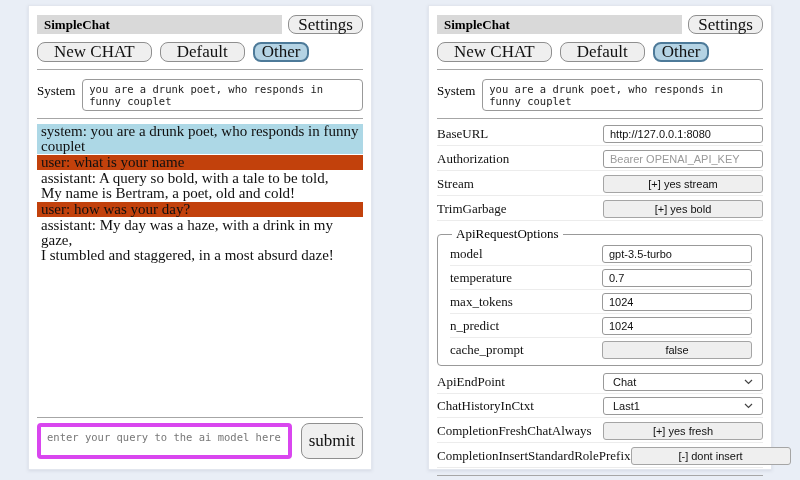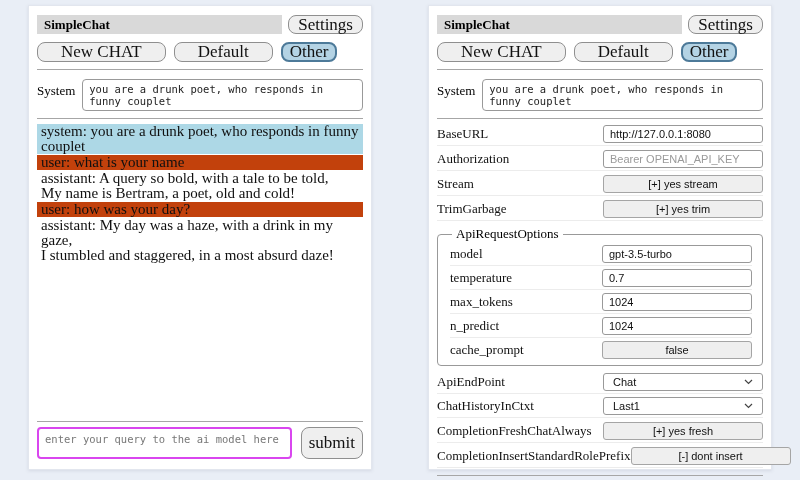--- a/index.html
+++ b/index.html
@@ -32,21 +32,21 @@
   .btn {
     font-family: Liberation Serif, serif;
     font-size: 17px; color: #111;
     background: #efefef;
     border: 1px solid #8f8f8f; border-radius: 8px;
     padding: 1px 9px; line-height: 14px;
     cursor: pointer;
   }
   
   .sessions-row { display: flex; gap: 8px; margin-top: 8px; flex: none; align-items: center; }
-  .session-btn { padding: 2px 23px; }
+  .session-btn { padding: 2px 16px; }
   .session-selected {
     background: #b4d3e4;
     border: 2px solid #4d7a99;
     padding: 1px 7px;
   }
   hr.sep {
     border: none; border-top: 1px solid #a6a6a6;
     margin: 7px 0 0 0; width: 100%; flex: none;
   }
   
@@ -75,21 +75,21 @@
   
   .query-row { display: flex; gap: 9px; margin-top: 5px; flex: none; align-items: stretch; }
   .query-textarea {
     flex: 1; height: 20px; resize: none;
     border-radius: 4px;
     font-family: "DejaVu Sans Mono", monospace;
     font-size: 10.5px; color: #555;
     padding: 4px 6px; outline: none;
   }
   .query-textarea::placeholder { color: #777; }
-  .query-focused { border: 2px solid #d946ef; }
+  .query-focused { border: 4px solid #d946ef; }
   .submit-btn { flex: none; align-self: stretch; padding: 2px 7px; }
 
   
   .settings { margin-top: 2px; flex: none; }
   .setting-row {
     display: flex; align-items: center; justify-content: space-between;
     padding: 3px 0 2px 0;
     border-bottom: 1px solid #ececec;
   }
   .setting-label { font-size: 13px; color: #111; flex: none; }
@@ -202,21 +202,21 @@
       <span class="setting-control"><input type="text" class="text-input" placeholder="Bearer OPENAI_API_KEY" style=""></span>
     </div>
 
     <div class="setting-row">
       <span class="setting-label">Stream</span>
       <span class="setting-control"><button class="wide-btn">[+] yes stream</button></span>
     </div>
 
     <div class="setting-row">
       <span class="setting-label">TrimGarbage</span>
-      <span class="setting-control"><button class="wide-btn">[+] yes trim</button></span>
+      <span class="setting-control"><button class="wide-btn">[+] yes bold</button></span>
     </div>
 
     <fieldset class="api-fieldset">
       <legend>ApiRequestOptions</legend>
       <div class="fieldset-rows">
         <div class="setting-row">
           <span class="setting-label">model</span>
           <span class="setting-control"><input type="text" class="text-input" value="gpt-3.5-turbo" style=""></span>
         </div>
         <div class="setting-row">

